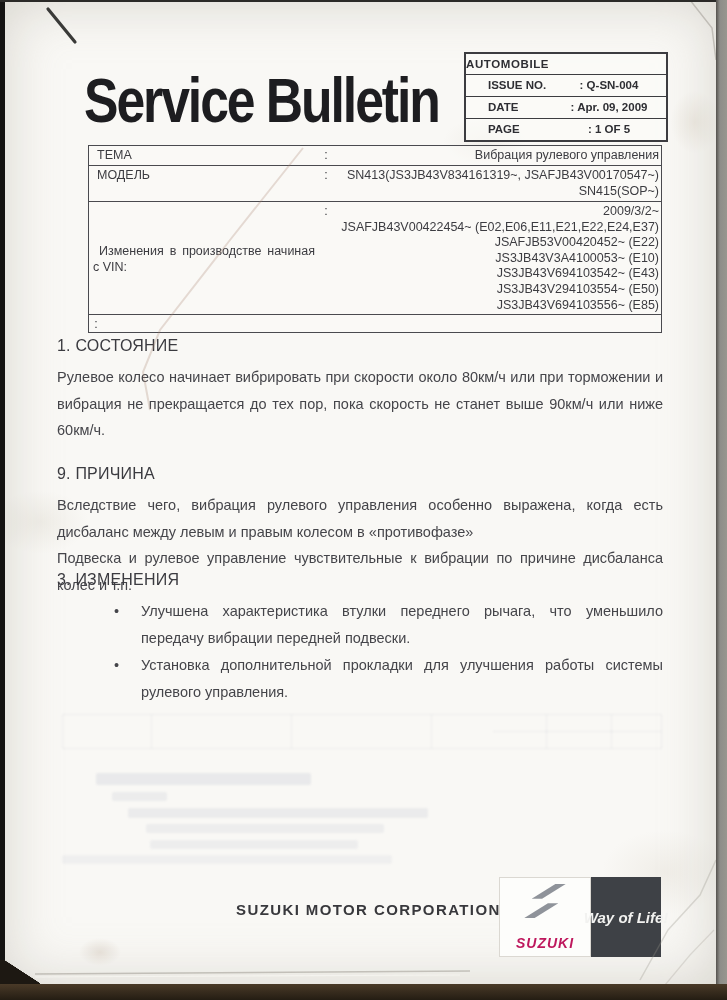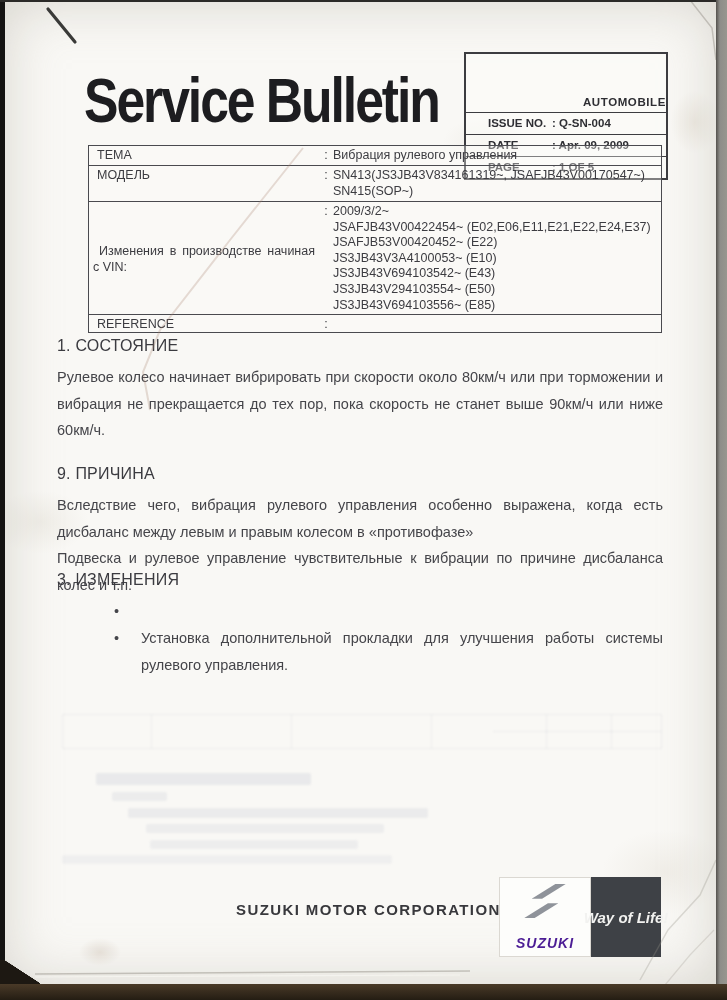--- a/index.html
+++ b/index.html
@@ -24,37 +24,37 @@
   .corner-bl{position:absolute;left:0;bottom:14px;width:40px;height:26px;background:linear-gradient(to top right,#1d1812 55%,transparent 56%);}
 
   
   .title{position:absolute;left:84px;top:64px;margin:0;font-size:63px;font-weight:bold;
     letter-spacing:-2.5px;color:#1d1d20;white-space:nowrap;}
   .title>span{display:inline-block;transform:scaleX(.82);transform-origin:left;}
 
   
   .info-table{position:absolute;left:464px;top:52px;width:200px;border:2px solid #3c3c40;
     font-size:11.5px;font-weight:bold;color:#2e2e33;background:rgba(252,251,249,.6);}
-  .info-table .hdr{height:20px;line-height:20px;text-align:right;letter-spacing:.6px;border-bottom:1.5px solid #3c3c40;margin-top:38px;}
+  .info-table .hdr{height:20px;line-height:20px;text-align:left;letter-spacing:.6px;border-bottom:1.5px solid #3c3c40;}
   .info-table .row{display:flex;height:21px;line-height:21px;border-bottom:1.5px solid #3c3c40;}
   .info-table .row:last-child{border-bottom:none;}
   .info-table .lbl{width:64px;padding-left:22px;flex:none;}
-  .info-table .val{flex:1;white-space:nowrap;}
+  .info-table .val{flex:1;white-space:nowrap;text-align:center;}
 
   
   .dt{position:absolute;left:88px;top:145px;width:572px;border:1.5px solid #4a4a4f;
     font-size:12.5px;color:#3c3c41;background:rgba(252,251,249,.35);}
   .dt-row{display:flex;border-bottom:1.5px solid #4a4a4f;}
   .dt-row:last-child{border-bottom:none;}
   .dt-label{width:230px;flex:none;padding:2px 4px 1px 8px;box-sizing:border-box;}
   .dt-row.vin .dt-label{display:flex;flex-direction:column;justify-content:center;
     text-align:justify;padding-left:4px;text-indent:6px;line-height:16px;}
   .dt-value{flex:1;display:flex;padding:2px 2px 1px 0;}
   .dt-value .colon{width:14px;flex:none;text-align:center;}
-  .dt-value .txt{flex:1;white-space:pre-line;line-height:15.6px;}
+  .dt-value .txt{flex:1;white-space:pre-line;line-height:15.6px;text-align:right;}
   .dt-row.tema{min-height:19px;}
   .dt-row.model{min-height:35px;}
   .dt-row.vin{min-height:109px;}
   .dt-row.ref{min-height:15px;}
 
   
   .section{position:absolute;left:57px;width:606px;color:#45454a;}
   .section h2{margin:0 0 9px 0;font-size:16px;font-weight:400;color:#3b3b40;letter-spacing:.2px;}
   .section p{margin:0;font-size:14.5px;line-height:26.5px;text-align:justify;}
   .sec-1{top:337px;} .sec-2{top:465px;} .sec-3{top:571px;}
@@ -74,21 +74,21 @@
   .gb4{left:146px;top:824px;width:238px;height:9px;opacity:.12;}
   .gb5{left:150px;top:840px;width:208px;height:9px;opacity:.11;}
   .gb6{left:62px;top:855px;width:330px;height:9px;opacity:.09;}
 
   
   .footer-text{position:absolute;left:236px;top:901px;font-size:15px;font-weight:bold;
     letter-spacing:1.4px;color:#38383c;white-space:nowrap;}
   .logo{position:absolute;left:499px;top:877px;display:flex;}
   .logo-white{width:92px;height:80px;background:#fdfdfb;border:1px solid #dbd8d2;box-sizing:border-box;
     display:flex;flex-direction:column;align-items:center;justify-content:center;}
-  .logo-word{font-size:14px;font-weight:bold;font-style:italic;color:#4c1d95;letter-spacing:1px;margin-top:17px;}
+  .logo-word{font-size:14px;font-weight:bold;font-style:italic;color:#be185d;letter-spacing:1px;margin-top:17px;}
   .logo-dark{width:70px;height:80px;background:#3e4146;display:flex;align-items:center;justify-content:center;}
   .tagline{color:#f2f2f0;font-size:15px;font-weight:bold;font-style:italic;white-space:nowrap;}
 
   .marks{position:absolute;left:0;top:0;width:727px;height:1000px;pointer-events:none;}
 </style>
 </head>
 <body>
 
 <div class="scan">
   <div class="paper"></div>
@@ -134,21 +134,20 @@
         <span class="txt">2009/3/2~
 JSAFJB43V00422454~ (E02,E06,E11,E21,E22,E24,E37)
 JSAFJB53V00420452~ (E22)
 JS3JB43V3A4100053~ (E10)
 JS3JB43V694103542~ (E43)
 JS3JB43V294103554~ (E50)
 JS3JB43V694103556~ (E85)</span>
       </div>
     </div>
     <div class="dt-row ref">
-      <div class="dt-label">REFERENCE</div>
       <div class="dt-value">
         <span class="colon">:</span>
         <span class="txt"></span>
       </div>
     </div>
   </div>
 
   <div class="section sec-1">
     <h2>1. СОСТОЯНИЕ</h2>
     <p>Рулевое колесо начинает вибрировать при скорости около 80км/ч или при торможении и вибрация не прекращается до тех пор, пока скорость не станет выше 90км/ч или ниже 60км/ч.</p>
@@ -157,20 +156,21 @@
   <div class="section sec-2">
     <h2>9. ПРИЧИНА</h2>
     <p>Вследствие чего, вибрация рулевого управления особенно выражена, когда есть дисбаланс между левым и правым колесом в «противофазе»</p>
     <p>Подвеска и рулевое управление чувствительные к вибрации по причине дисбаланса колес и т.п.</p>
   </div>
 
   <div class="section sec-3">
     <h2>3. ИЗМЕНЕНИЯ</h2>
     <div class="bullet">
       <span class="dot">•</span>
+      <span class="txt">Улучшена характеристика втулки переднего рычага, что уменьшило передачу вибрации передней подвески.</span>
     </div>
     <div class="bullet">
       <span class="dot">•</span>
       <span class="txt">Установка дополнительной прокладки для улучшения работы системы рулевого управления.</span>
     </div>
   </div>
 
   <div class="ghost ghost-table">
     <i style="left:88px"></i>
       <i style="left:228px"></i>

